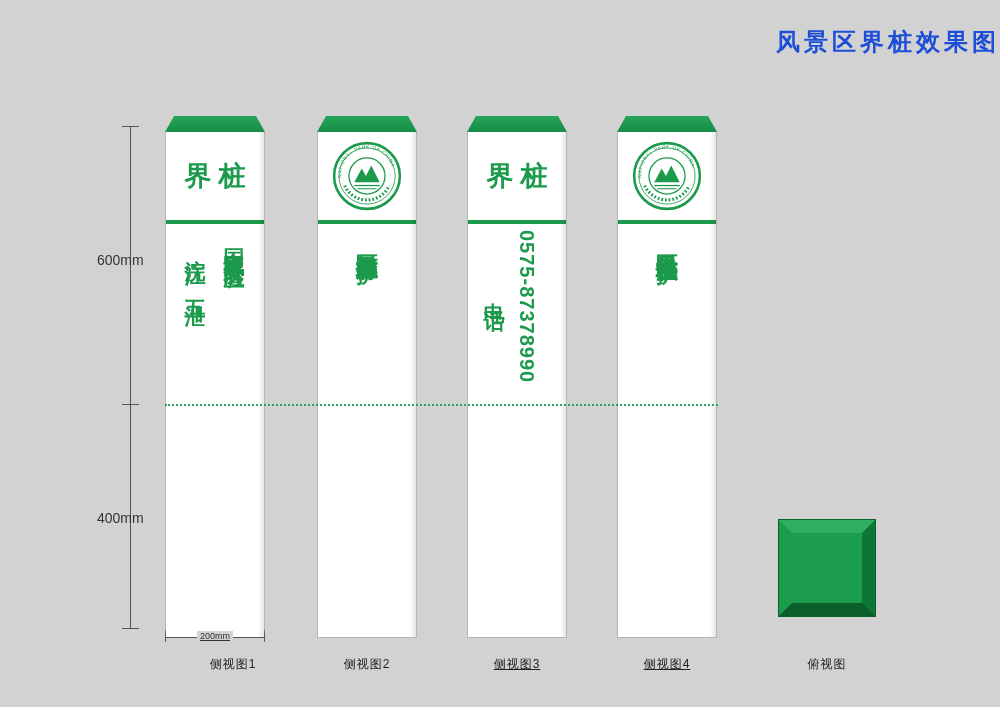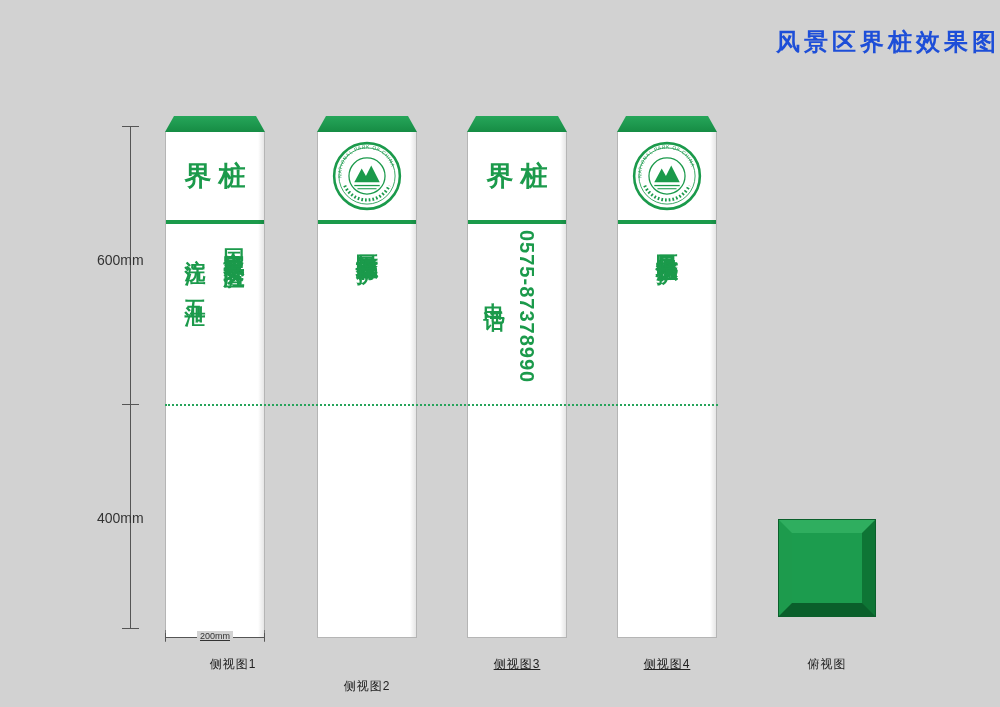--- a/index.html
+++ b/index.html
@@ -54,21 +54,21 @@
 
   
   .topview{position:absolute;left:778px;top:519px;width:98px;height:98px;
            border:1px solid #0a5f2b;box-sizing:border-box;background:#0d7034;}
   .tv-bevel{width:100%;height:100%;box-sizing:border-box;border:13px solid;
             border-color:#2fae5f #0e7535 #0a5f2b #1d9b4d;background:#1c9c4e;}
 
   
   .viewlabel{position:absolute;top:656px;transform:translateX(-50%);
              font-size:12px;color:#222;letter-spacing:1px;}
-  .vl1{left:233px;} .vl2{left:367px;margin-top:22px;} .vl3{left:517px;text-decoration:underline;} .vl4{left:667px;text-decoration:underline;} .vl5{left:827px;}
+  .vl1{left:233px;} .vl2{left:367px;} .vl3{left:517px;text-decoration:underline;} .vl4{left:667px;text-decoration:underline;} .vl5{left:827px;}
 
   .defs-svg{position:absolute;width:0;height:0;}
 </style>
 </head>
 <body>
 
 <svg class="defs-svg" aria-hidden="true">
   <defs>
     <path id="arcp" d="M 10,38 A 24,24 0 1 1 56,38" fill="none"></path>
     <g id="emblem">

